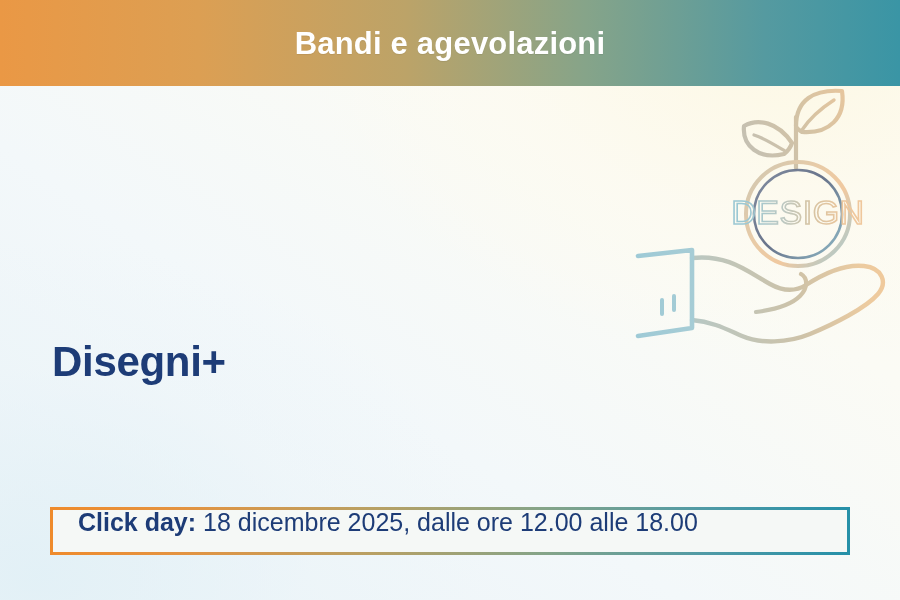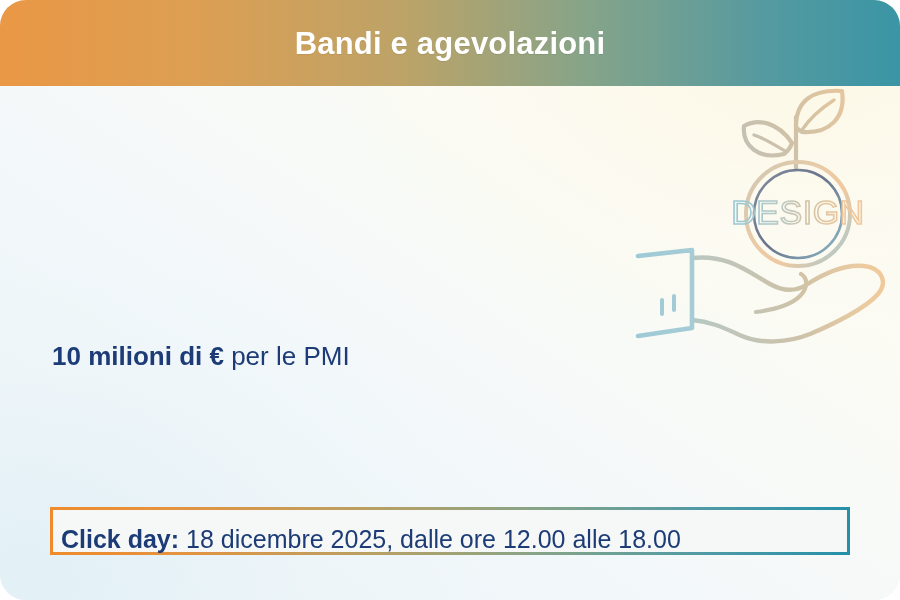--- a/index.html
+++ b/index.html
@@ -7,21 +7,20 @@
     padding: 0;
     background: #ffffff;
   }
   #banner {
     position: relative;
     width: 900px;
     height: 600px;
     overflow: hidden;
     font-family: "Liberation Sans", sans-serif;
     background: #eef5f8;
-    border-radius: 26px;
   }
 
   
   .bg-base {
     position: absolute;
     inset: 0;
     background:
       linear-gradient(to top right, #e9f2f7 0%, #f3f8fa 38%, #fbfbf5 68%, #fdfbf0 100%);
   }
   .bg-warm {
@@ -100,22 +99,22 @@
     padding: 3px;
     box-sizing: border-box;
     background: linear-gradient(to right, #ef8b2c 0%, #e49340 16%, #b9a063 40%, #84a489 62%, #4f9aa6 82%, #2590a8 100%);
   }
   .clickday-inner {
     width: 100%;
     height: 100%;
     box-sizing: border-box;
     background: #f5f8f6;
     display: flex;
-    align-items: flex-end;
-    padding-left: 8px;
+    align-items: flex-start;
+    padding-left: 25px;
   }
   .clickday-text {
     color: #1d3c77;
     font-size: 25px;
     line-height: 1;
     white-space: nowrap;
   }
   .cd-strong { font-weight: bold; }
 </style>
 </head>
@@ -187,24 +186,22 @@
 
       <path d="M136 226 C152 224, 170 220, 180 210 C188 202, 188 192, 181 188" stroke="url(#gradLine)" stroke-width="4.2" stroke-linecap="round" fill="none"></path>
 
       <path d="M18 170 L72 164 L72 242 L18 250" stroke="url(#gradCuff)" stroke-width="4.6" stroke-linejoin="round" stroke-linecap="round" fill="none"></path>
       <path d="M42 214 L42 228" stroke="url(#gradCuff)" stroke-width="4" stroke-linecap="round"></path>
       <path d="M54 210 L54 224" stroke="url(#gradCuff)" stroke-width="4" stroke-linecap="round"></path>
     </svg>
   </div>
 
   <div class="text-block">
-
-    <div class="sub-line">
-      <span class="sub-strong">10 milioni di €</span><span> per le PMI</span>
-    </div>
+    <div class="main-title">Disegni+</div>
+
 
   </div>
 
   <div class="clickday-wrap">
     <div class="clickday-inner">
       <div class="clickday-text">
         <span class="cd-strong">Click day:</span><span> 18 dicembre 2025, dalle ore 12.00 alle 18.00</span>
       </div>
     </div>
   </div>

